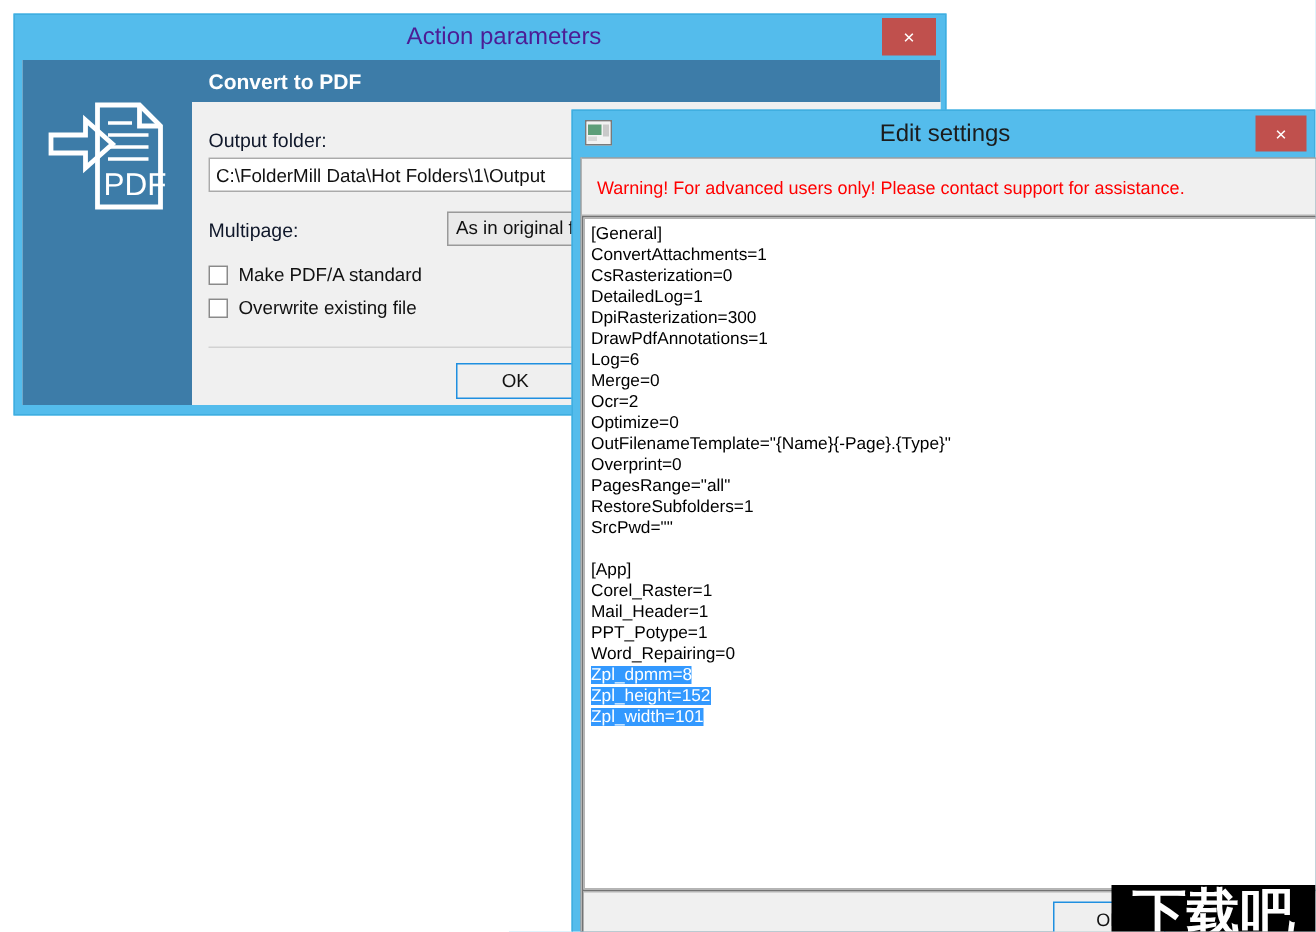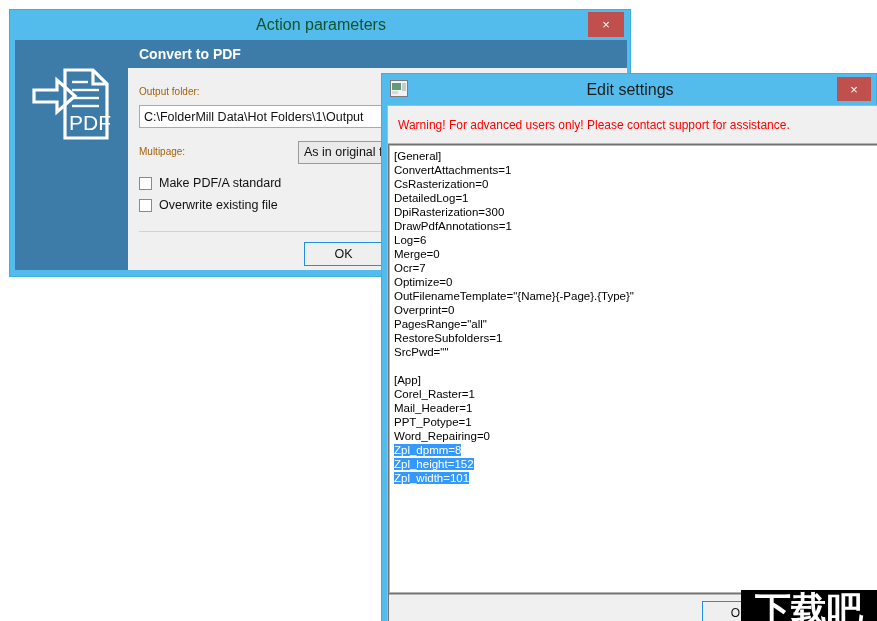--- a/index.html
+++ b/index.html
@@ -15,23 +15,23 @@
   
   #win-action {
     position: absolute; left: 9px; top: 9px; width: 622px; height: 268px;
     background: #54BCEC;
     border: 1px solid #3FAEE0;
   }
   #win-action-titlebar {
     position: relative; height: 30px; background: #54BCEC;
   }
   #win-action-title {
-    position: absolute; left: 0; top: 0; width: 622px; height: 30px;
+    position: absolute; left: 15px; top: 0; width: 622px; height: 30px;
     line-height: 30px; text-align: center;
-    font-size: 16px; color: #14532d; font-family: "Liberation Sans", sans-serif;
+    font-size: 16px; color: #4c1d95; font-family: "Liberation Sans", sans-serif;
   }
   #win-action-close {
     position: absolute; right: 6px; top: 2px; width: 36px; height: 25px;
     background: #C0504D; color: #ffffff; font-size: 13px;
     display: flex; align-items: center; justify-content: center;
     cursor: pointer; border: none;
   }
   #win-action-body {
     position: absolute; left: 5px; top: 30px; width: 612px; height: 230px;
     background: #f0f0f0; display: flex;
@@ -39,21 +39,21 @@
   #action-sidebar {
     width: 113px; height: 230px; background: #3D7CA8;
     display: flex; align-items: flex-start; justify-content: center;
     padding-top: 26px;
   }
   #action-content { position: relative; flex: 1; height: 230px; background: #f0f0f0; }
   #convert-header {
     height: 28px; background: #3D7CA8; color: #ffffff;
     font-size: 14px; font-weight: bold; line-height: 28px; padding-left: 11px;
   }
-  .form-label { font-size: 10px; color: #a16207; }
+  .form-label { font-size: 13px; color: #0f172a; }
   #output-folder-label { position: absolute; left: 11px; top: 46px; }
   #output-folder-input {
     position: absolute; left: 11px; top: 65px; width: 420px; height: 23px;
     background: #ffffff; border: 1px solid #aaaaaa;
     font-size: 12.5px; color: #111; padding: 0 4px; line-height: 21px;
     font-family: "Liberation Sans", sans-serif;
   }
   #multipage-label { position: absolute; left: 11px; top: 106px; }
   #multipage-select {
     position: absolute; left: 170px; top: 101px; width: 175px; height: 23px;
@@ -236,21 +236,21 @@
 
       <div id="edit-textarea">
           <div class="ini-line">[General]</div>
           <div class="ini-line">ConvertAttachments=1</div>
           <div class="ini-line">CsRasterization=0</div>
           <div class="ini-line">DetailedLog=1</div>
           <div class="ini-line">DpiRasterization=300</div>
           <div class="ini-line">DrawPdfAnnotations=1</div>
           <div class="ini-line">Log=6</div>
           <div class="ini-line">Merge=0</div>
-          <div class="ini-line">Ocr=7</div>
+          <div class="ini-line">Ocr=2</div>
           <div class="ini-line">Optimize=0</div>
           <div class="ini-line">OutFilenameTemplate="{Name}{-Page}.{Type}"</div>
           <div class="ini-line">Overprint=0</div>
           <div class="ini-line">PagesRange="all"</div>
           <div class="ini-line">RestoreSubfolders=1</div>
           <div class="ini-line">SrcPwd=""</div>
           <div class="ini-line blank">&nbsp;</div>
           <div class="ini-line">[App]</div>
           <div class="ini-line">Corel_Raster=1</div>
           <div class="ini-line">Mail_Header=1</div>

